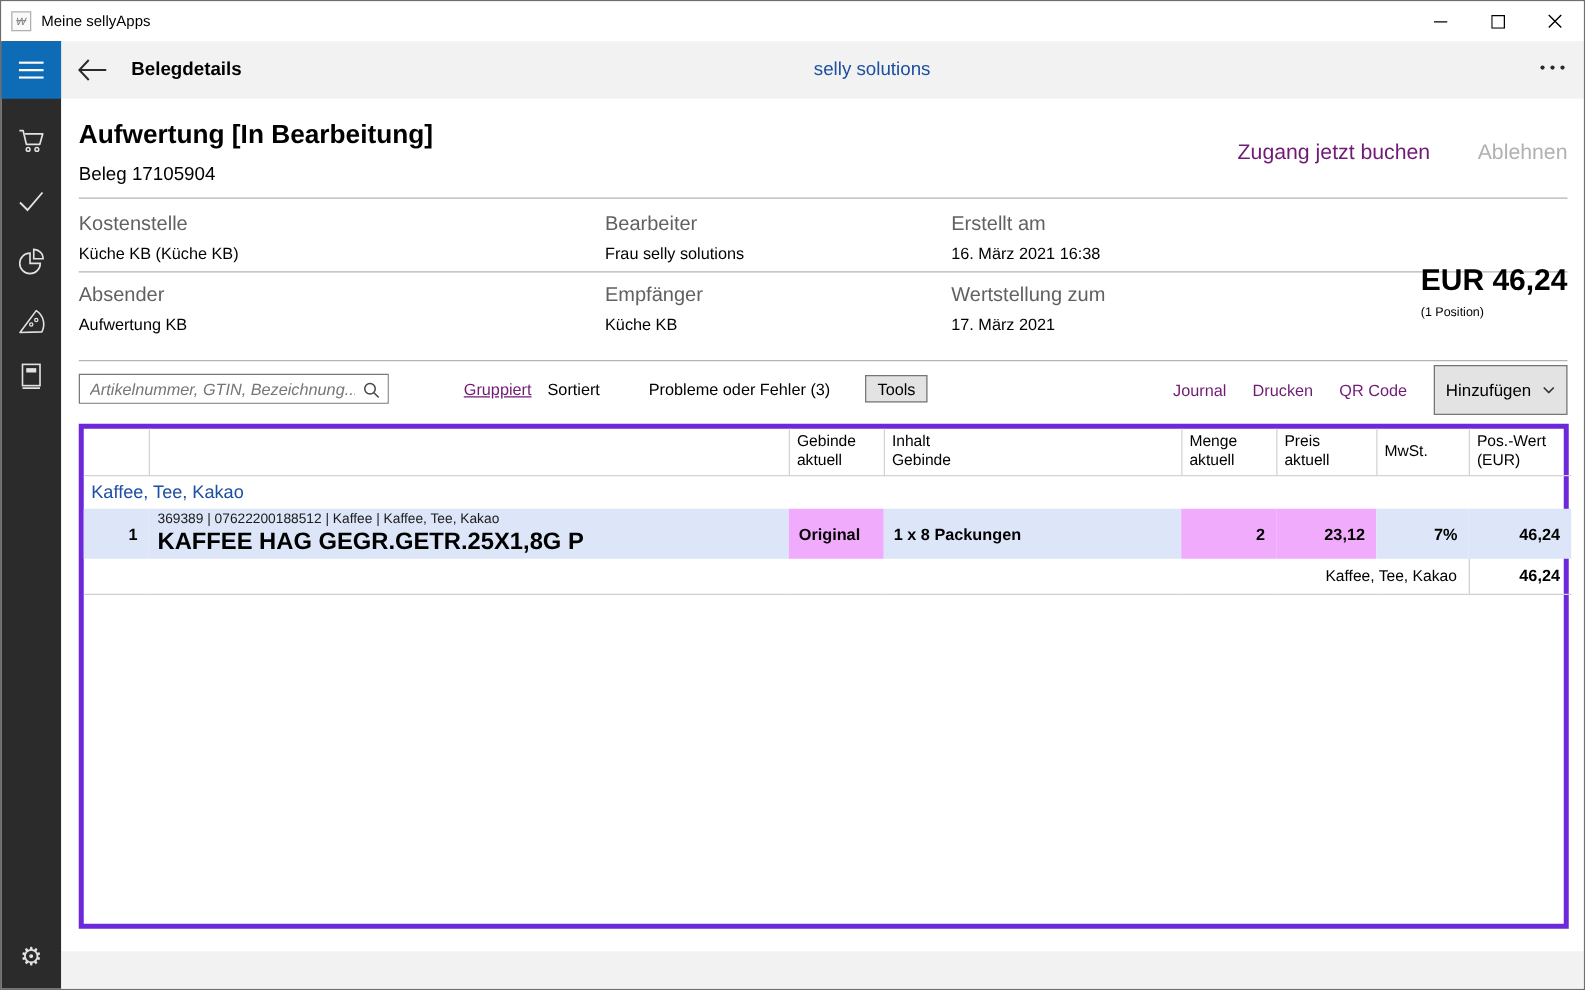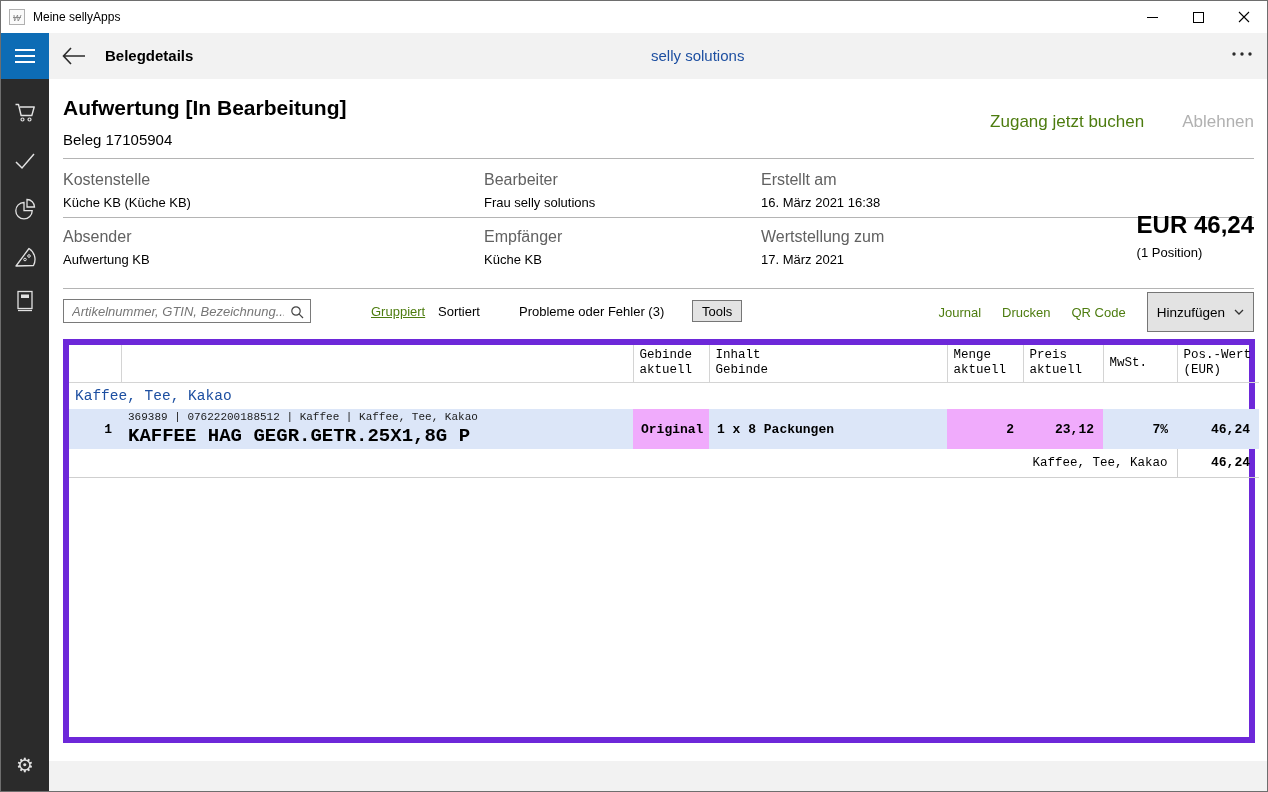--- a/index.html
+++ b/index.html
@@ -27,43 +27,43 @@
   .back-btn { position:absolute; left:13px; top:12px; width:26px; height:22px; display:flex; align-items:center; cursor:pointer; }
   .page-title { position:absolute; left:56px; top:14px; font-size:15px; font-weight:bold; }
   .brand { position:absolute; left:602px; top:14px; font-size:15px; color:#1d4fa1; }
   .more-btn { position:absolute; right:14px; top:18px; cursor:pointer; }
   
   .content { position:absolute; left:48px; top:78px; right:0; height:682px; background:#fff; }
   .footer { position:absolute; left:48px; top:760px; right:0; bottom:0; background:#f2f2f2; }
   .doc-title { position:absolute; left:14px; top:17px; font-size:21px; font-weight:bold; }
   .doc-sub { position:absolute; left:14px; top:52px; font-size:15px; }
   .doc-actions { position:absolute; right:13px; top:33px; display:flex; gap:38px; font-size:17px; }
-  .link-blue { color:#4d7c0f; cursor:pointer; text-decoration:none; }
+  .link-blue { color:#701a75; cursor:pointer; text-decoration:none; }
   .link-disabled { color:#b1b1b1; }
   .hr { position:absolute; left:14px; right:13px; height:1px; background:#b4b4b4; }
   .meta-field { position:absolute; }
   .meta-label { font-size:16px; color:#616161; line-height:14px; }
   .meta-value { font-size:13px; color:#000; margin-top:8px; }
   .total { position:absolute; right:13px; top:132px; text-align:left; }
   .total-amount { font-size:24px; font-weight:bold; }
-  .total-pos { font-size:13px; margin-top:6px; }
+  .total-pos { font-size:10px; margin-top:6px; }
   
   .toolbar { position:absolute; left:14px; right:13px; top:220px; height:26px; font-size:13px; }
   .searchbox { position:absolute; left:0; top:0; width:248px; height:24px; border:1px solid #7a7a7a; background:#fff; }
   .searchbox input { width:100%; height:100%; border:none; outline:none; padding:0 26px 0 8px; font-size:13px; font-family:"Liberation Sans", sans-serif; }
   .searchbox input::placeholder { font-style:italic; color:#767676; }
   .search-ico { position:absolute; right:6px; top:5px; }
   .tb-link { position:absolute; top:5px; cursor:pointer; }
   .underlined { text-decoration:underline;margin-left:20px; }
   .btn { background:#e3e3e3; border:1px solid #767676; font-size:13px; font-family:"Liberation Sans", sans-serif; cursor:pointer; }
   .tools-btn { position:absolute; left:629px; top:1px; height:22px; padding:0 9px; }
   .tb-right { position:absolute; right:0; top:0; height:26px; display:flex; align-items:center; gap:21px; }
   .add-btn { height:40px; padding:0 9px; display:flex; align-items:center; gap:9px; font-size:13.5px; }
   
-  .table-wrap { position:absolute; left:14px; top:260px; width:1192px; height:404px; border:6px solid #6d28d9; background:#fff;font-family:Liberation Mono, monospace; }
+  .table-wrap { position:absolute; left:14px; top:260px; width:1192px; height:404px; border:4px solid #6d28d9; background:#fff; }
   table { width:100%; height:100%; border-collapse:collapse; table-layout:fixed; }
   tr.header th { height:37px; font-weight:normal; font-size:12.5px; text-align:left; vertical-align:middle;
                  padding:2px 4px 2px 6px; border-right:1px solid #d4d4d4; border-bottom:1px solid #d4d4d4;
                  white-space:pre-line; line-height:15px; }
   tr.header th:last-child { border-right:none; }
   tr.group td { height:27px; color:#1d4fa1; font-size:14.5px; padding-left:6px; vertical-align:middle; }
   tr.item td { height:40px; vertical-align:middle; font-size:13px; }
   .bg-blue { background:#dce6f8; }
   .bg-khaki { background:#f0abfc; }
   td.pos { text-align:right; padding-right:9px; font-weight:bold; }

